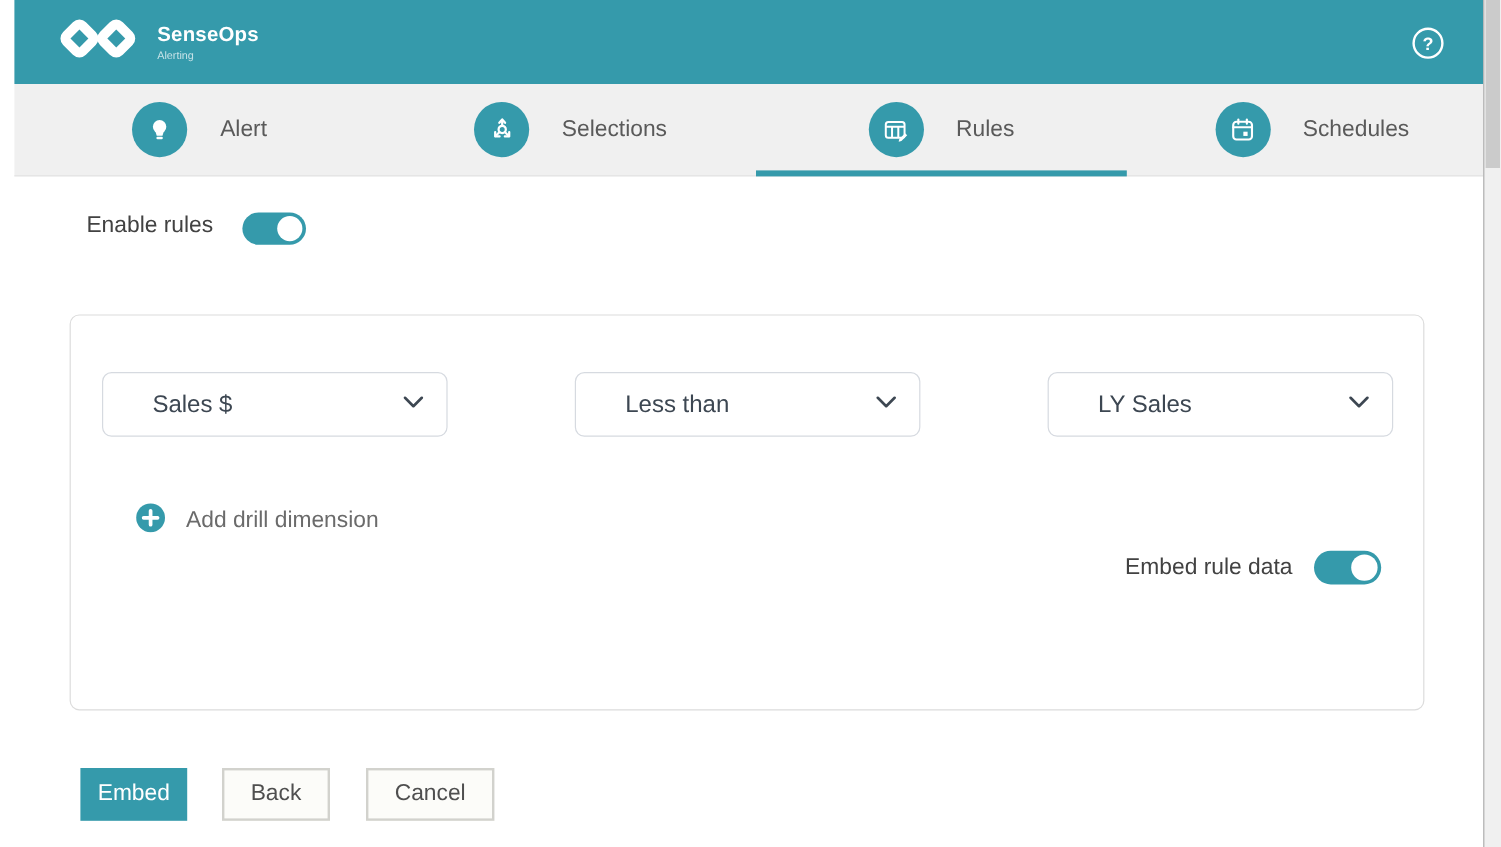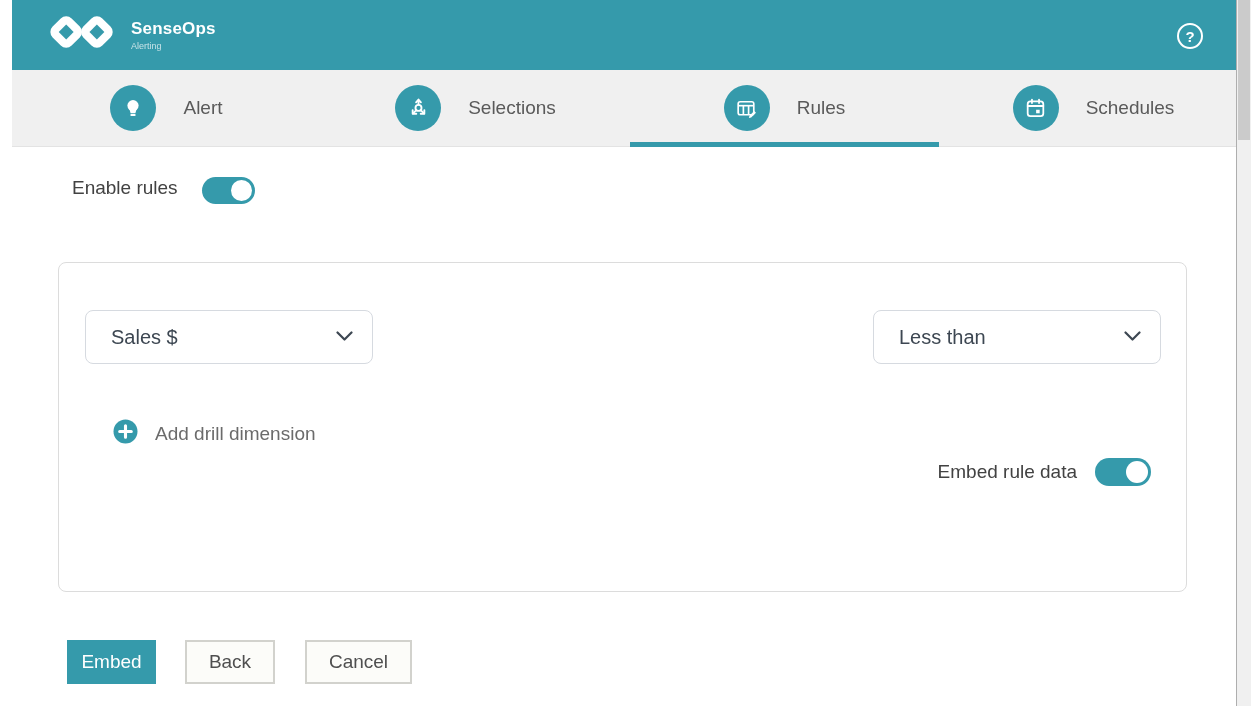--- a/index.html
+++ b/index.html
@@ -68,21 +68,21 @@
   }
   .dropdown-row {
     display:flex; justify-content:space-between;
     padding:47px 25px 0 26px;
   }
   .dropdown {
     width:288px; height:54px; border:1px solid #d6dae0; border-radius:8px;
     background:#fff; display:flex; align-items:center; justify-content:space-between;
     padding:0 19px 0 25px; cursor:pointer;
   }
-  .dropdown-value { font-size:20px; color:#3d4752; }
+  .dropdown-value { font-size:20px; color:#3d4752;margin-left:16px; }
 
   .add-drill-row {
     margin:55px 0 0 54px; display:flex; align-items:center; gap:17px;
     cursor:pointer; width:max-content;
   }
   .add-drill-label { font-size:19px; color:#6b6b6b; }
 
   .embed-row {
     margin-top:10px; display:flex; align-items:center; justify-content:flex-end;
     gap:18px; padding-right:35px;
@@ -215,20 +215,28 @@
         </span>
       </div>
       <div class="dropdown">
         <span class="dropdown-value">Less than</span>
         <span>
           <svg width="17" height="11" viewBox="0 0 17 11">
             <path d="M1.5 1.5 L8.5 8.5 L15.5 1.5" stroke="#3d4752" stroke-width="2.2" fill="none" stroke-linecap="round" stroke-linejoin="round"></path>
           </svg>
         </span>
       </div>
+      <div class="dropdown">
+        <span class="dropdown-value">LY Sales</span>
+        <span>
+          <svg width="17" height="11" viewBox="0 0 17 11">
+            <path d="M1.5 1.5 L8.5 8.5 L15.5 1.5" stroke="#3d4752" stroke-width="2.2" fill="none" stroke-linecap="round" stroke-linejoin="round"></path>
+          </svg>
+        </span>
+      </div>
     </div>
 
     <div class="add-drill-row">
       <span>
         <svg width="25" height="25" viewBox="0 0 25 25">
           <circle cx="12.5" cy="12.5" r="12" fill="#359aab"></circle>
           <path d="M12.5 6.7 V18.3 M6.7 12.5 H18.3" stroke="#ffffff" stroke-width="3.1" stroke-linecap="round"></path>
         </svg>
       </span>
       <span class="add-drill-label">Add drill dimension</span>

